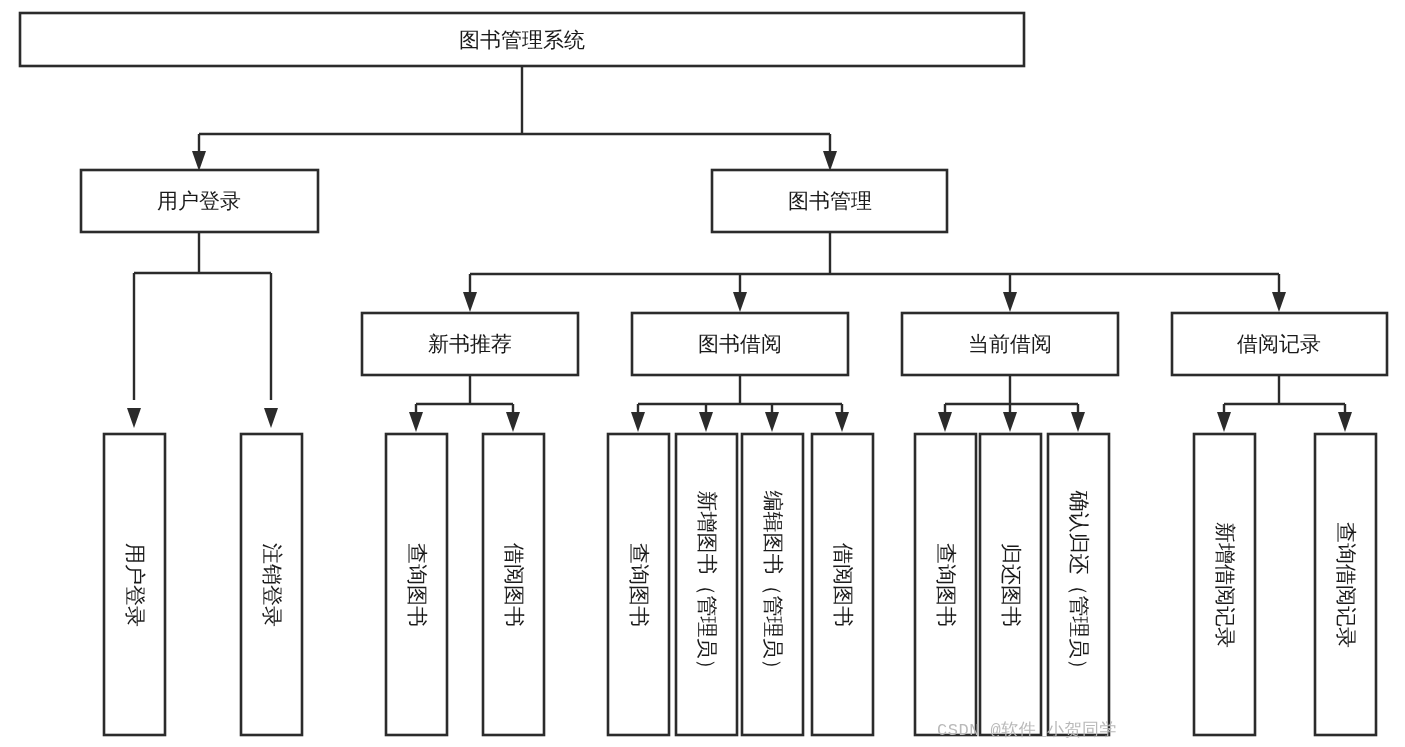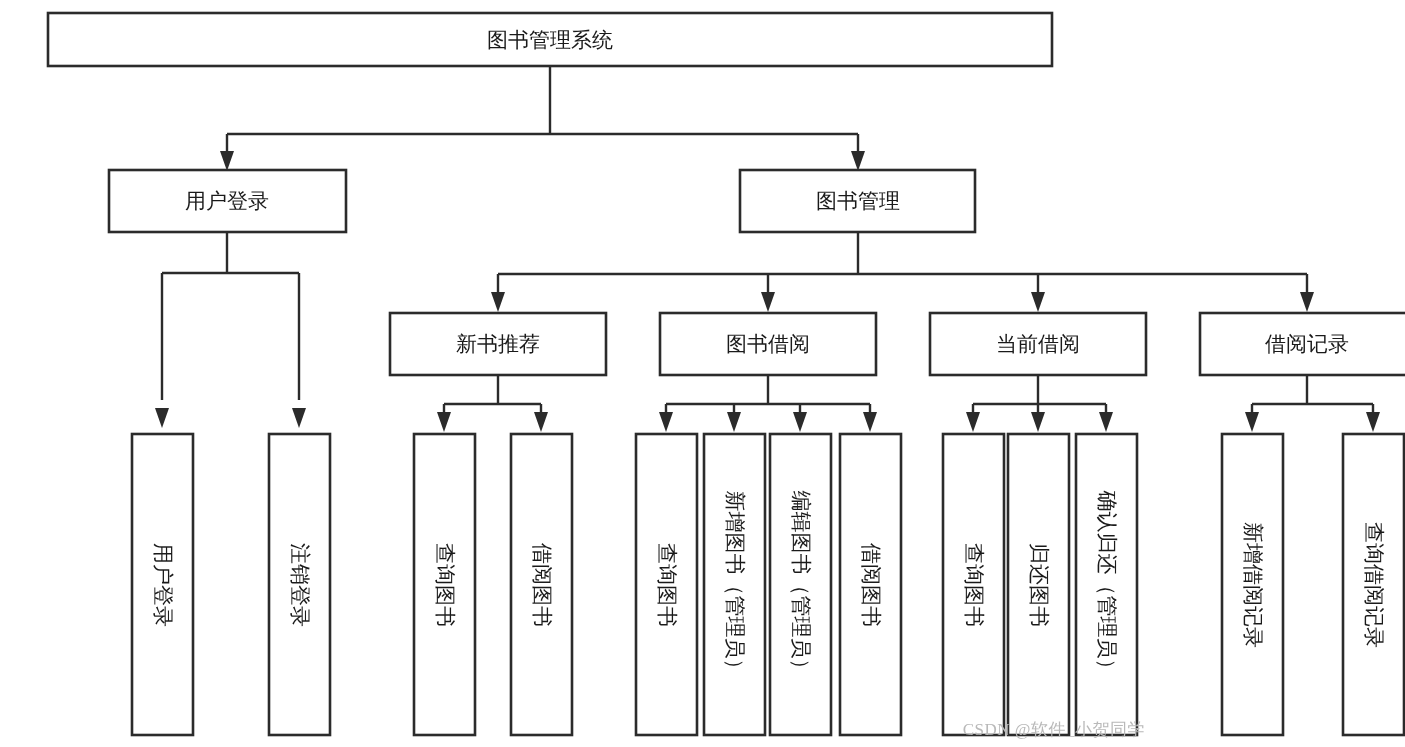--- a/index.html
+++ b/index.html
@@ -11,21 +11,20 @@
     width: 1405px;
     height: 747px;
     font-family: "Liberation Sans", "DejaVu Sans", sans-serif;
     overflow: hidden;
     position: relative;
   }
   #diagram-root {
     position: relative;
     width: 1125px;
     height: 747px;
-    margin-left: 28px;
   }
   svg#flow {
     position: absolute;
     top: 0;
     left: 0;
     width: 1405px;
     height: 747px;
     display: block;
   }
   .node-rect {
@@ -53,21 +52,21 @@
     fill: none;
   }
   .arrow-head {
     fill: #2b2b2b;
     stroke: none;
   }
   .watermark {
     position: absolute;
     right: 8px;
     bottom: 6px;
-    font-family: Liberation Serif, serif;
+    font-family: Liberation Mono, monospace;
     font-size: 17px;
     color: #b9b9b9;
     letter-spacing: 0.5px;
     white-space: nowrap;
     user-select: none;
   }
 </style>
 </head>
 <body>
 

